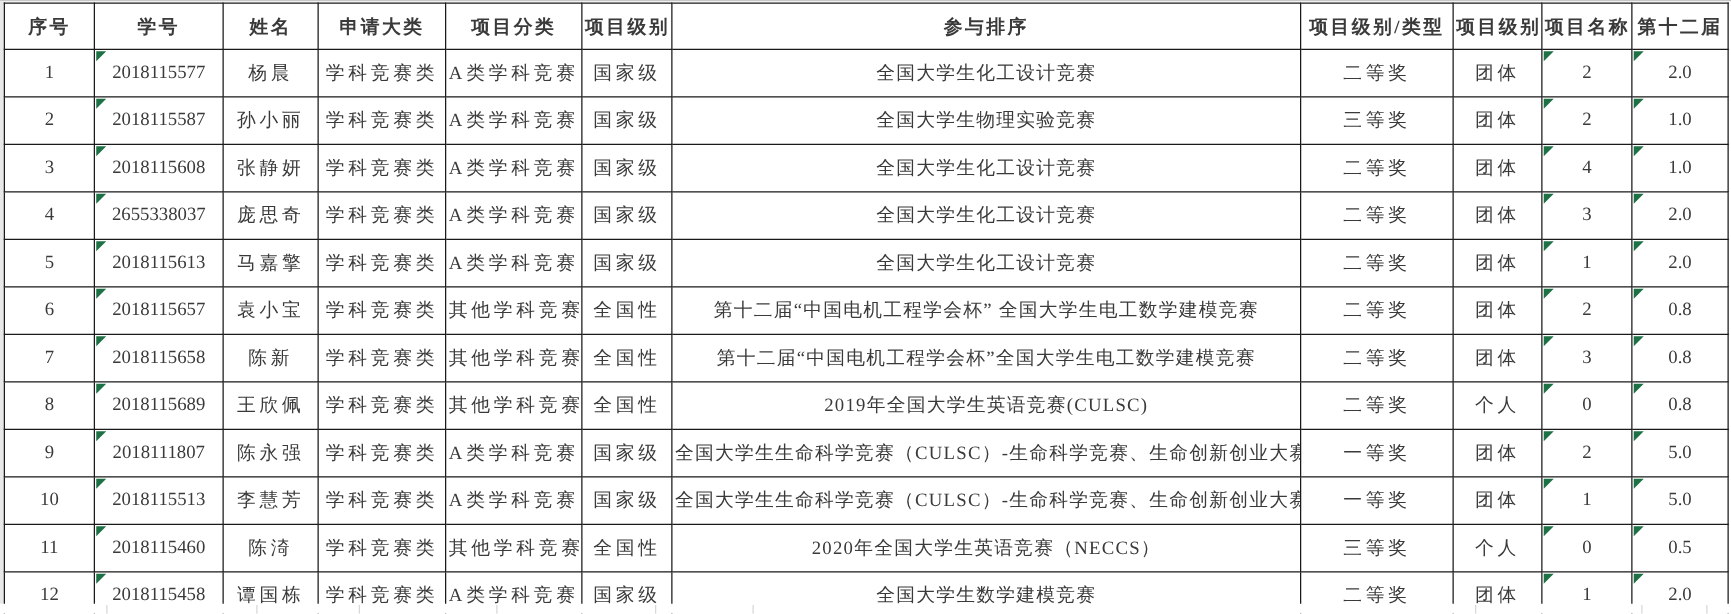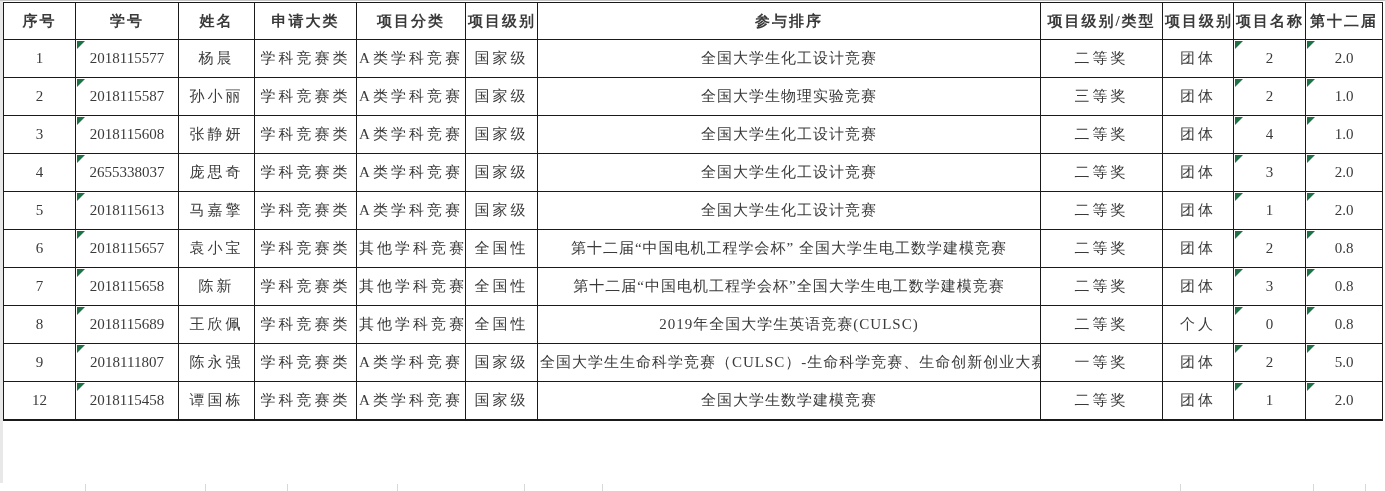--- a/index.html
+++ b/index.html
@@ -186,20 +186,46 @@
       <td>学科竞赛类</td>
       <td>A类学科竞赛</td>
       <td>国家级</td>
       <td class="c-pname">全国大学生生命科学竞赛（CULSC）-生命科学竞赛、生命创新创业大赛</td>
       <td>一等奖</td>
       <td>团体</td>
       <td class="c-num"><i class="tri"></i><span class="val">2</span></td>
       <td class="c-num"><i class="tri"></i><span class="val">5.0</span></td>
     </tr>
         <tr>
+      <td class="c-num">10</td>
+      <td class="c-num"><i class="tri"></i><span class="val">2018115513</span></td>
+      <td>李慧芳</td>
+      <td>学科竞赛类</td>
+      <td>A类学科竞赛</td>
+      <td>国家级</td>
+      <td class="c-pname">全国大学生生命科学竞赛（CULSC）-生命科学竞赛、生命创新创业大赛</td>
+      <td>一等奖</td>
+      <td>团体</td>
+      <td class="c-num"><i class="tri"></i><span class="val">1</span></td>
+      <td class="c-num"><i class="tri"></i><span class="val">5.0</span></td>
+    </tr>
+        <tr>
+      <td class="c-num">11</td>
+      <td class="c-num"><i class="tri"></i><span class="val">2018115460</span></td>
+      <td>陈渏</td>
+      <td>学科竞赛类</td>
+      <td>其他学科竞赛</td>
+      <td>全国性</td>
+      <td class="c-pname">2020年全国大学生英语竞赛（NECCS）</td>
+      <td>三等奖</td>
+      <td>个人</td>
+      <td class="c-num"><i class="tri"></i><span class="val">0</span></td>
+      <td class="c-num"><i class="tri"></i><span class="val">0.5</span></td>
+    </tr>
+        <tr>
       <td class="c-num">12</td>
       <td class="c-num"><i class="tri"></i><span class="val">2018115458</span></td>
       <td>谭国栋</td>
       <td>学科竞赛类</td>
       <td>A类学科竞赛</td>
       <td>国家级</td>
       <td class="c-pname">全国大学生数学建模竞赛</td>
       <td>二等奖</td>
       <td>团体</td>
       <td class="c-num"><i class="tri"></i><span class="val">1</span></td>

